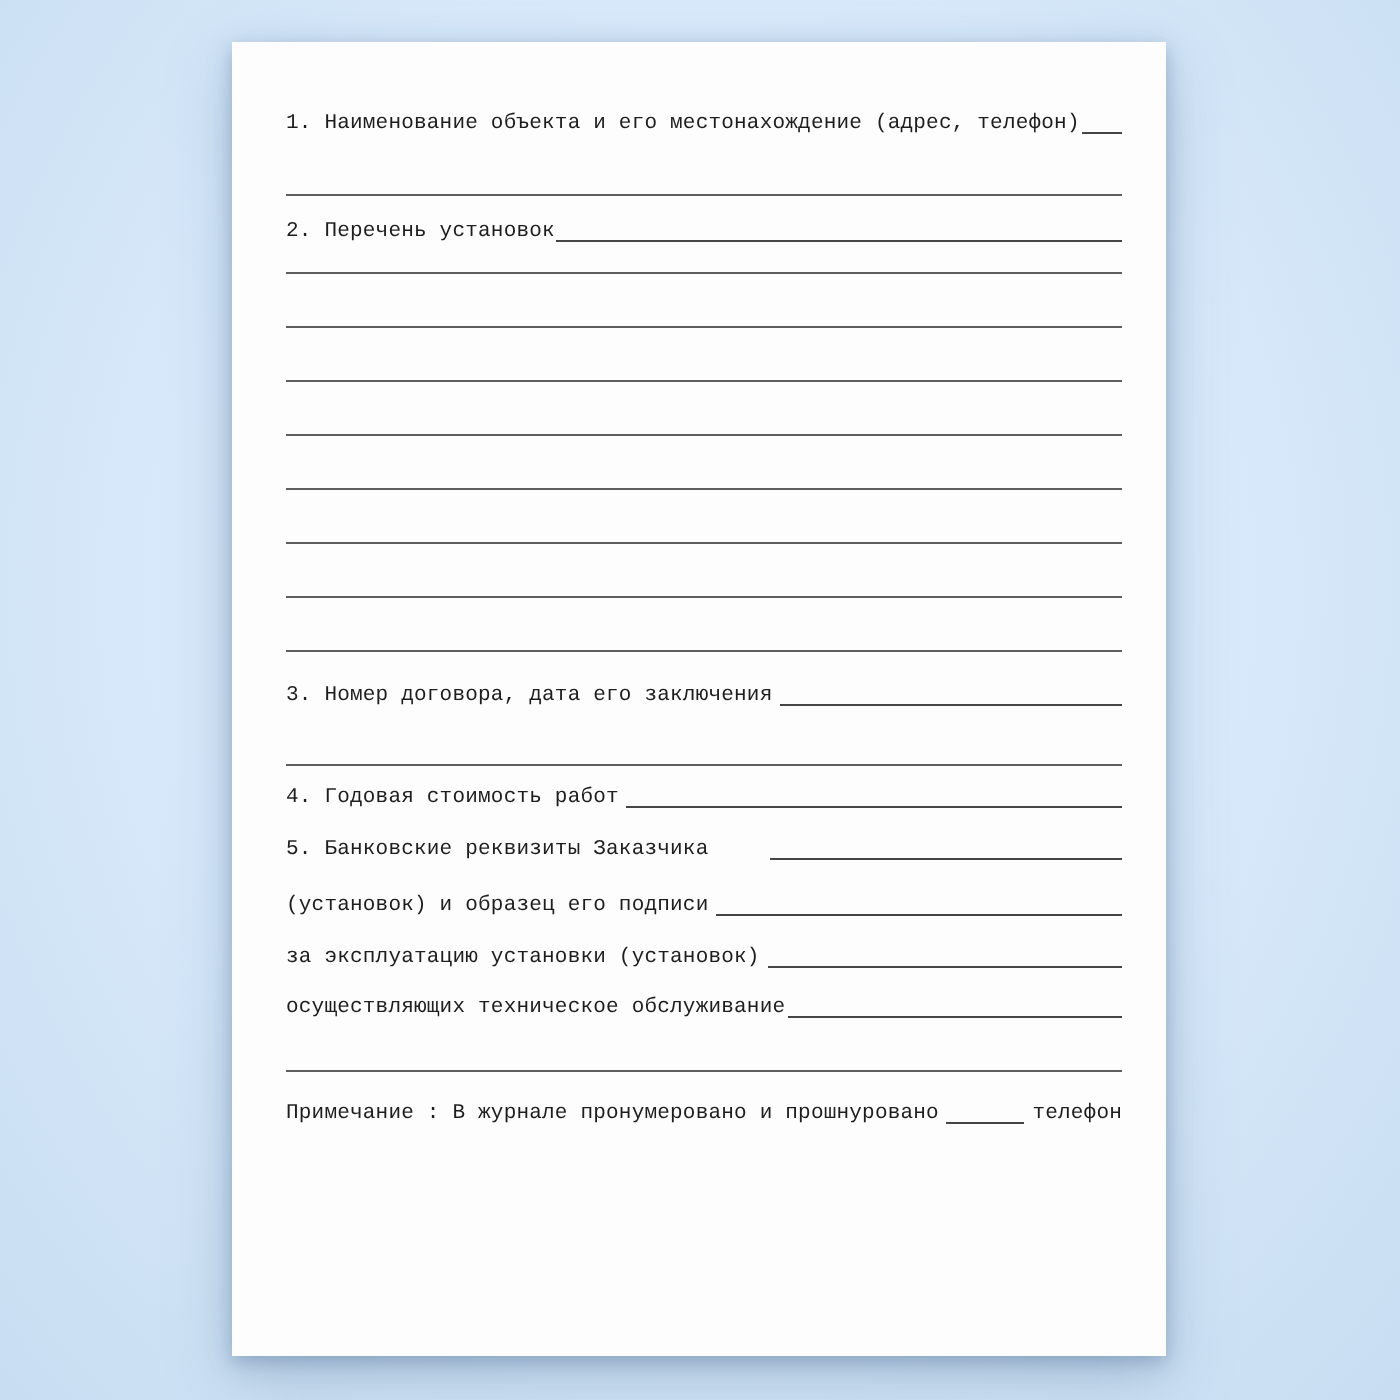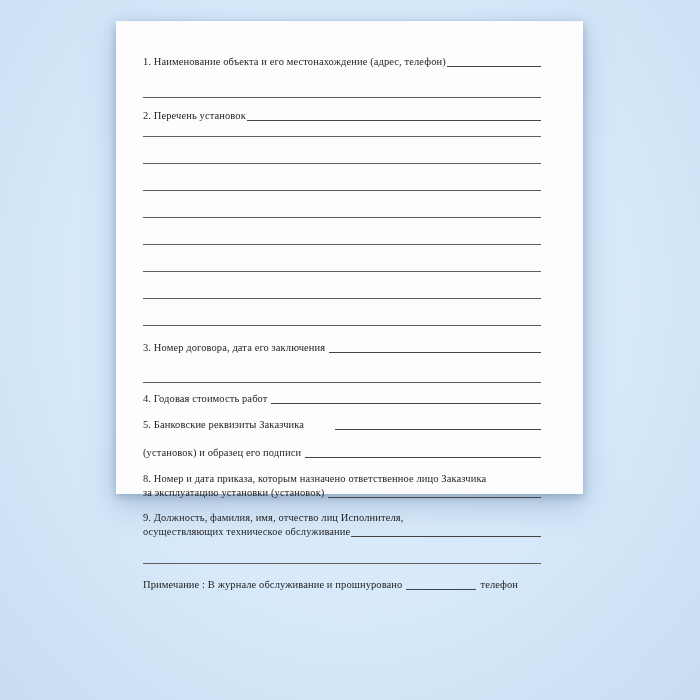--- a/index.html
+++ b/index.html
@@ -6,28 +6,29 @@
   body {
     width: 700px; height: 700px;
     background: radial-gradient(ellipse at 50% 42%, #deeefd 0%, #d7e9fa 55%, #c8ddf1 100%);
     position: relative;
     overflow: hidden;
     font-family: "Liberation Serif", "DejaVu Serif", serif;
   }
   .paper {
     position: absolute;
     left: 116px; top: 21px;
-    width: 467px; height: 473px;
+    width: 467px; height: 657px;
     background: #fdfdfe;
     box-shadow: 0 3px 9px rgba(100,130,165,0.50), 0 12px 30px rgba(100,130,165,0.35);
     box-sizing: border-box;
-    padding: 34px 42px 20px 27px;
+    padding: 34px 22px 20px 27px;
     color: #1e1e1e;
     font-size: 10.5px;
     letter-spacing: 0.1px;
+    font-family: Liberation Mono, monospace;
   }
   .row {
     display: flex;
     align-items: flex-end;
     height: 14px;
     line-height: 14px;
   }
   .label { white-space: pre; }
   .fill {
     flex: 1;
@@ -101,39 +102,33 @@
 
   <div class="mt14">
     <div class="row">
       <span class="label">(установок) и образец его подписи</span>
       <span class="fill"></span>
     </div>
   </div>
 
   <div class="mt12">
     <div class="row">
-      <span class="label">8. Номер и дата приказа, которым назначено ответственное лицо Заказчика</span>
-    </div>
-    <div class="row">
       <span class="label">за эксплуатацию установки (установок)</span>
       <span class="fill"></span>
     </div>
   </div>
 
   <div class="mt11">
-    <div class="row">
-      <span class="label">9. Должность, фамилия, имя, отчество лиц Исполнителя,</span>
-    </div>
     <div class="row">
       <span class="label">осуществляющих техническое обслуживание</span>
       <span class="fill tight"></span>
     </div>
   </div>
 
   <div class="blank b24"></div>
 
   <div class="row mt14">
-    <span class="label">Примечание : В журнале обслуживание и прошнуровано</span>
+    <span class="label">Примечание : В журнале пронумеровано и прошнуровано</span>
     <span class="short-line"></span>
     <span class="label">телефон</span>
   </div>
 
 </div>
 
 </body></html>

